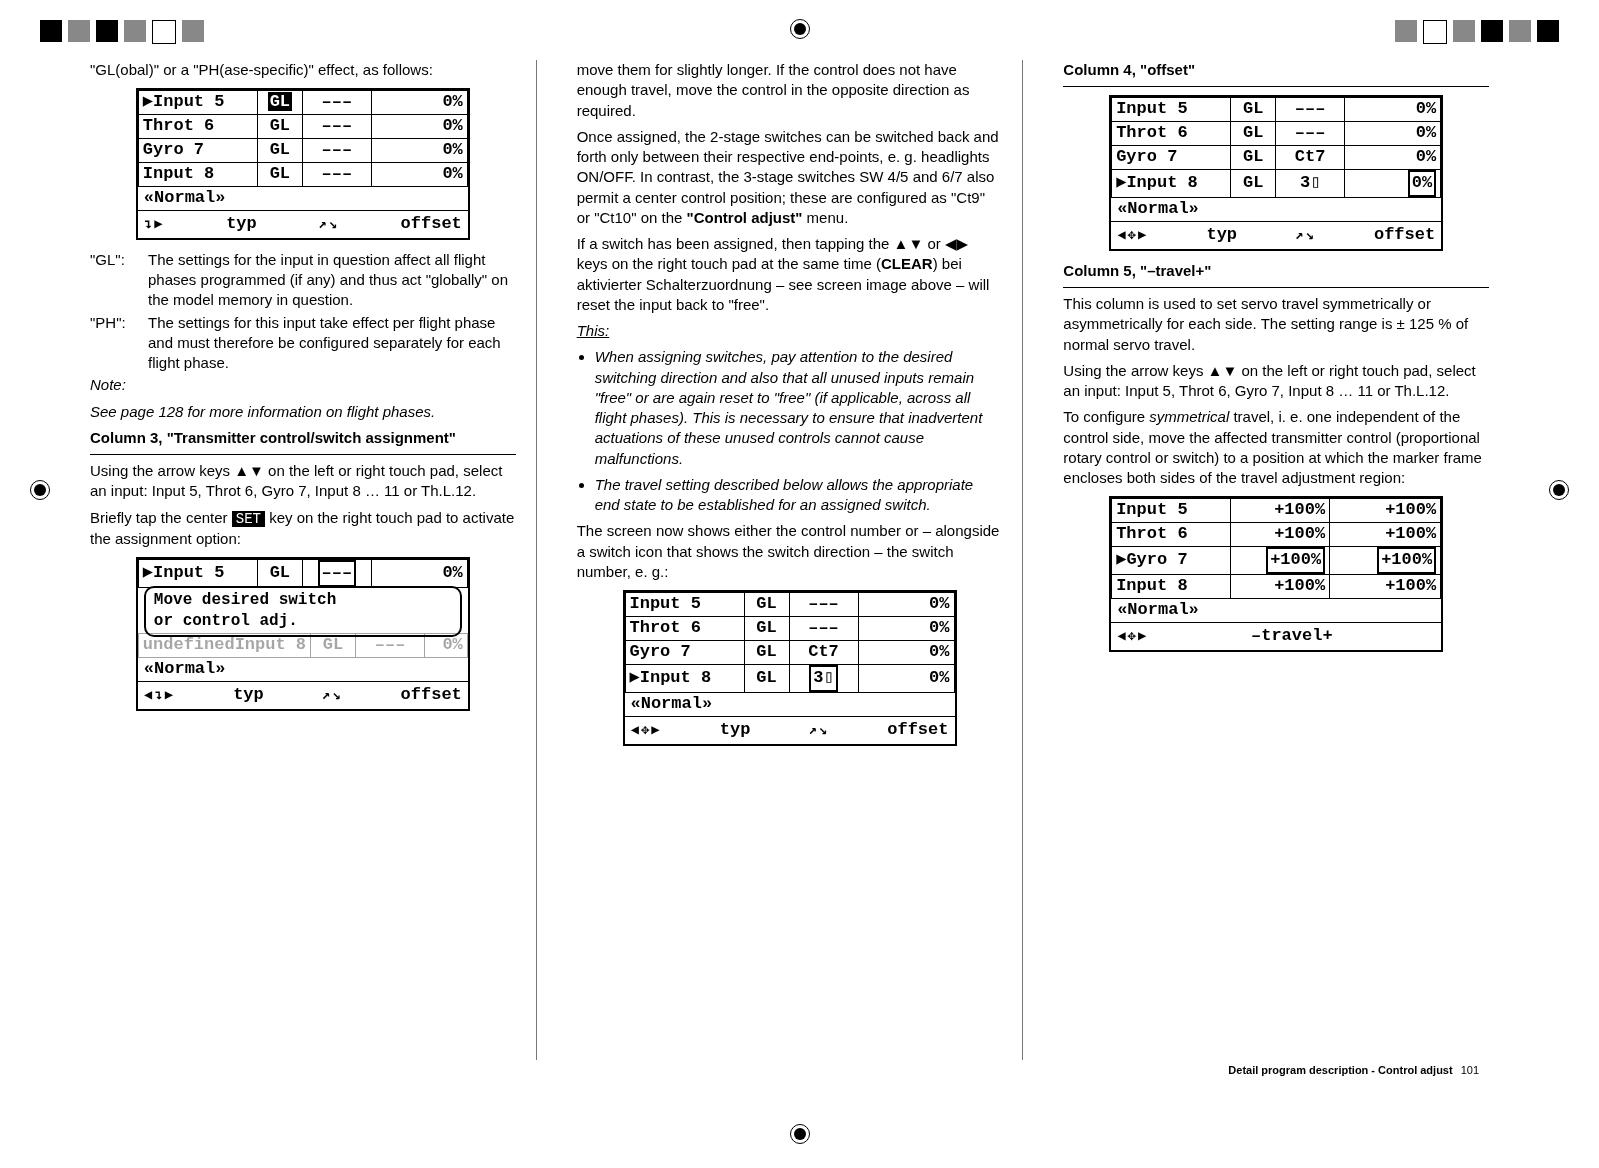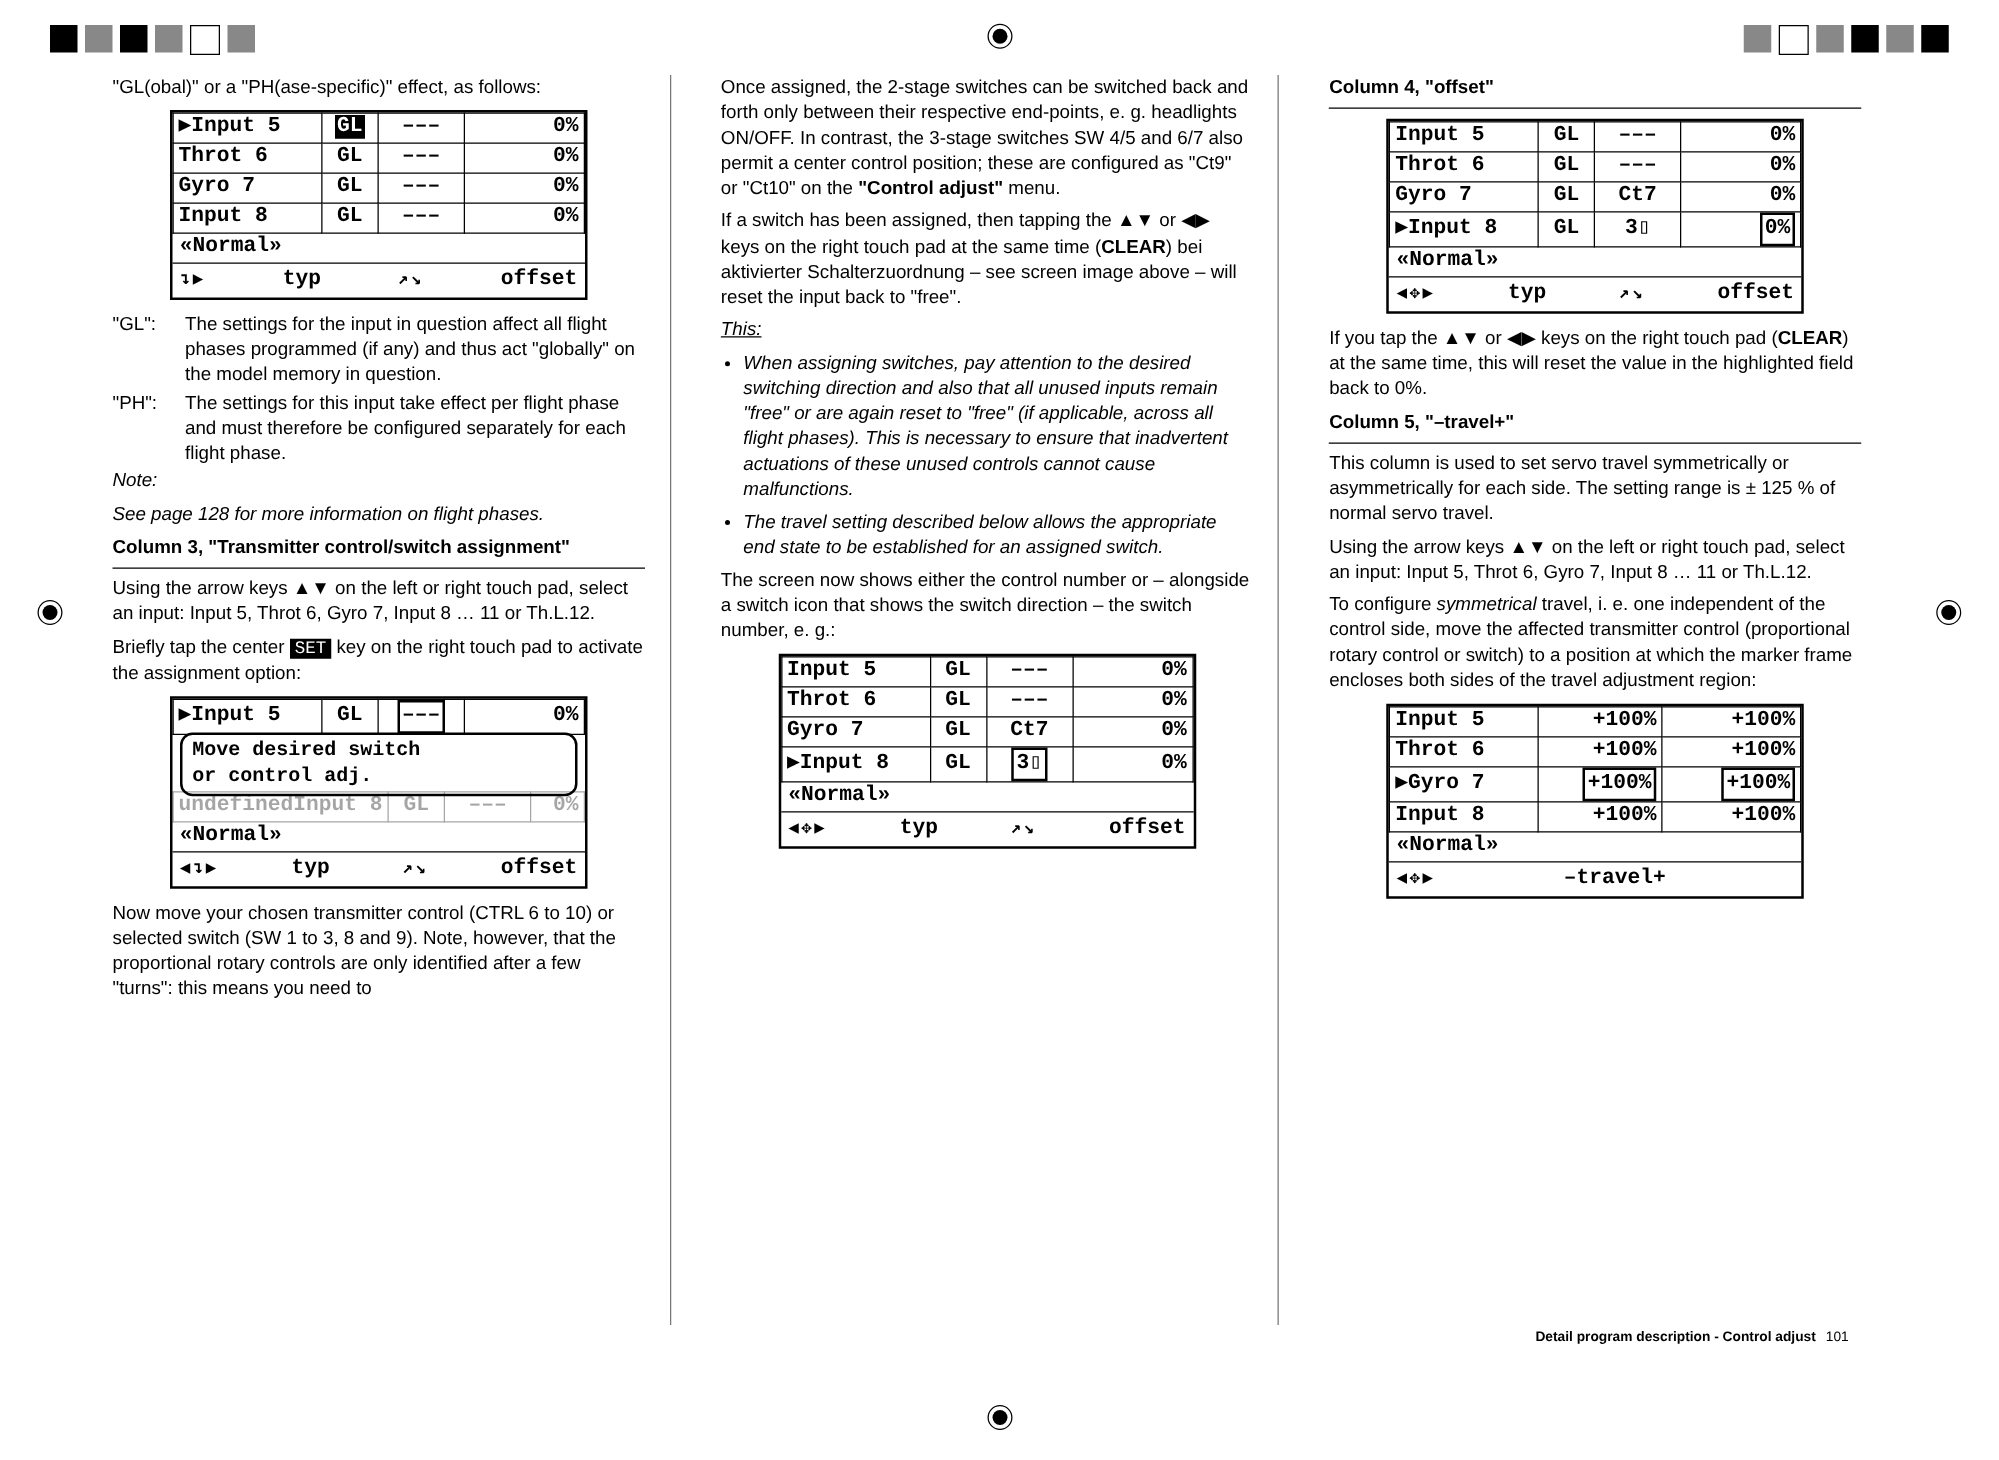--- a/index.html
+++ b/index.html
@@ -150,24 +150,24 @@
           </table>
         <div style="padding:0 6px">«Normal»</div>
         <div class="bar">
           <span class="barIcons">◀↴▶</span>
           <span>typ</span>
           <span class="barIcons">↗↘</span>
           <span>offset</span>
         </div>
       </div>
 
-      <p>Now move your chosen transmitter control (CTRL 6 to 10) or selected switch (SW 1 to 3, 8 and 9). Note, however, that the proportional rotary controls are only identified after a few "turns": this means you need to</p>
     </div>
 
     <div class="col">
+      <p>move them for slightly longer. If the control does not have enough travel, move the control in the opposite direction as required.</p>
       <p><span>Once assigned, the 2-stage switches can be switched back and forth only between their respective end-points, e. g. headlights ON/OFF. In contrast, the 3-stage switches SW 4/5 and 6/7 also permit a center control position; these are configured as "Ct9" or "Ct10" on the </span><span class="bold">"Control adjust"</span><span> menu.</span></p>
       <p><span>If a switch has been assigned, then tapping the ▲▼ or ◀▶ keys on the right touch pad at the same time (</span><span class="bold">CLEAR</span><span>) bei aktivierter Schalterzuordnung – see screen image above – will reset the input back to "free".</span></p>
       <p class="it" style="text-decoration:underline">This:</p>
       <ul class="bul it">
         <li>When assigning switches, pay attention to the desired switching direction and also that all unused inputs remain "free" or are again reset to "free" (if applicable, across all flight phases). This is necessary to ensure that inadvertent actuations of these unused controls cannot cause malfunctions.</li>
         <li>The travel setting described below allows the appropriate end state to be established for an assigned switch.</li>
       </ul>
       <p>The screen now shows either the control number or – alongside a switch icon that shows the switch direction – the switch number, e. g.:</p>
 
       <div class="lcd">
@@ -244,21 +244,20 @@
           </table>
         <div style="padding:0 6px">«Normal»</div>
         <div class="bar">
           <span class="barIcons">◀✥▶</span>
           <span>typ</span>
           <span class="barIcons">↗↘</span>
           <span>offset</span>
         </div>
       </div>
 
-      <p><span>If you tap the ▲▼ or ◀▶ keys on the right touch pad (</span><span class="bold">CLEAR</span><span>) at the same time, this will reset the value in the highlighted field back to 0%.</span></p>
 
       <p class="bold">Column 5, "–travel+"</p>
       <div class="hr"></div>
       <p>This column is used to set servo travel symmetrically or asymmetrically for each side. The setting range is ± 125 % of normal servo travel.</p>
       <p>Using the arrow keys ▲▼ on the left or right touch pad, select an input: Input 5, Throt 6, Gyro 7, Input 8 … 11 or Th.L.12.</p>
       <p><span>To configure </span><span class="it">symmetrical</span><span> travel, i. e. one independent of the control side, move the affected transmitter control (proportional rotary control or switch) to a position at which the marker frame encloses both sides of the travel adjustment region:</span></p>
 
       <div class="lcd">
         <table class="grid">
             <tbody id="lcd5-body">

